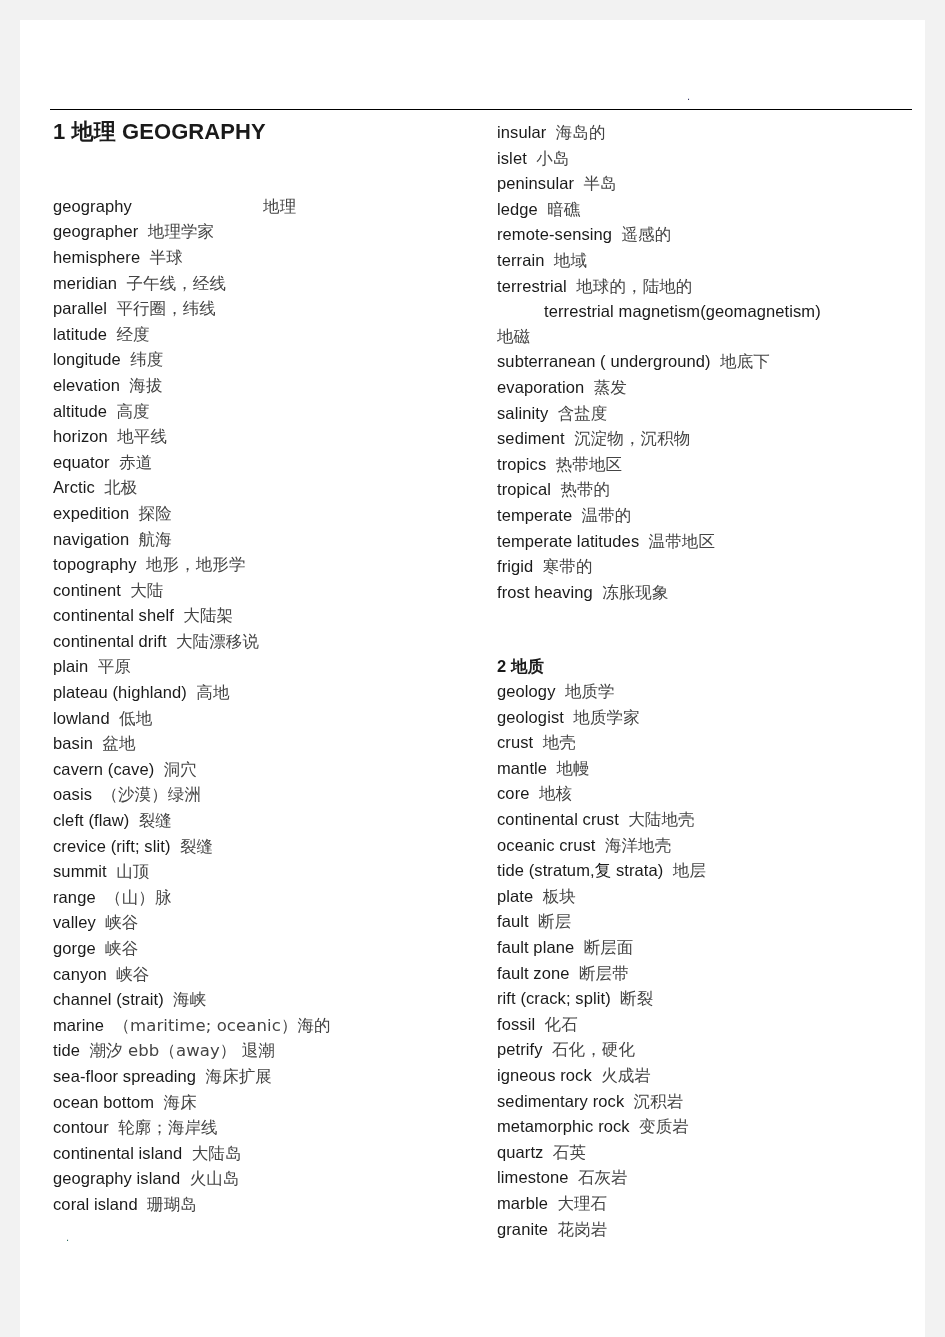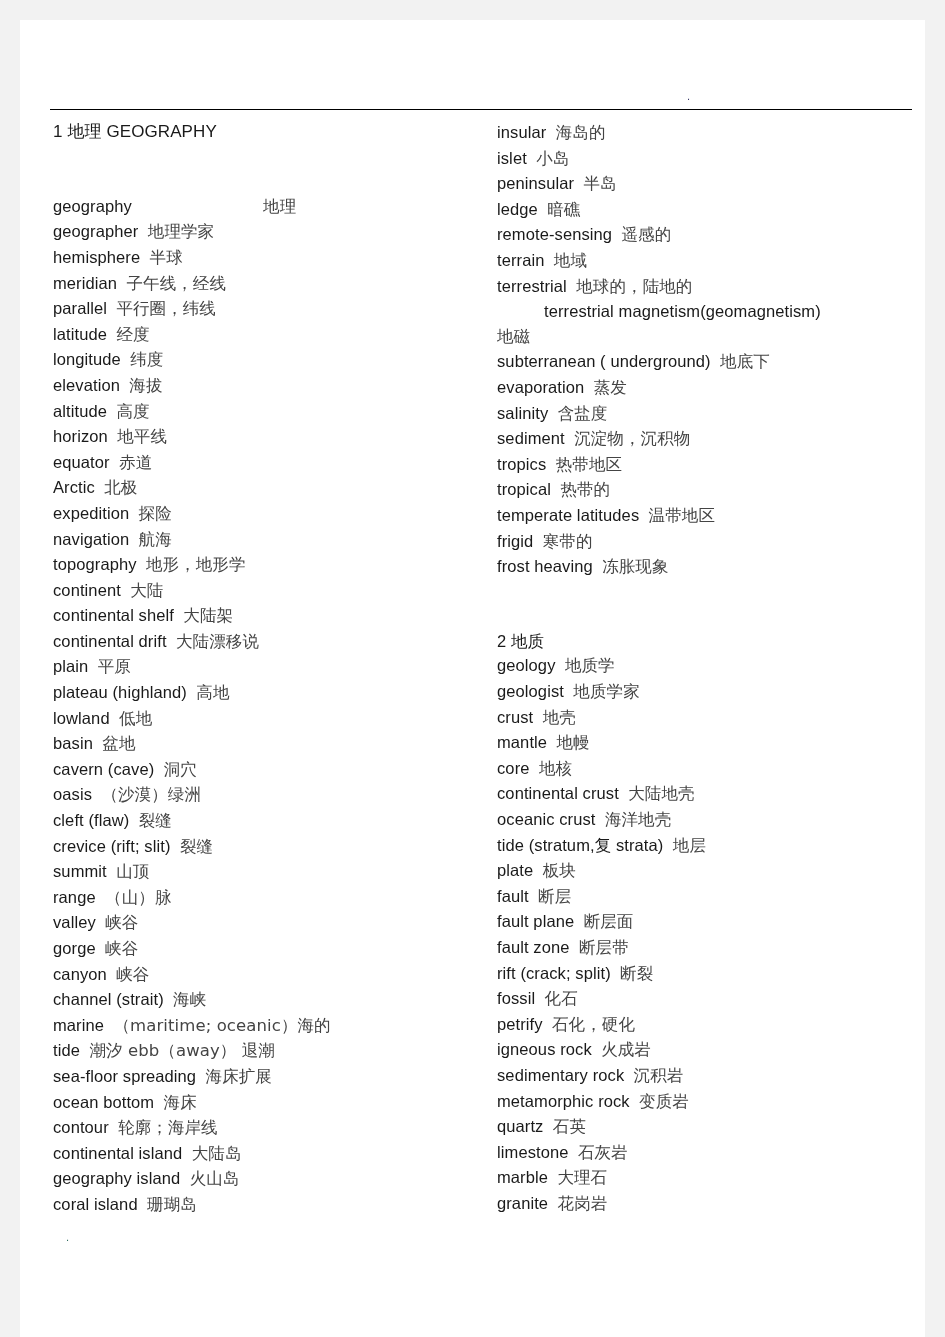--- a/index.html
+++ b/index.html
@@ -71,24 +71,25 @@
   .col-right { left: 477px; width: 420px; }
 
   .line {
     font-size: 16.5px;
     line-height: 24.6px;
     color: #1a1a1a;
     white-space: pre-wrap;
     letter-spacing: 0.1px;
   }
   .line.head {
-    font-size: 17px;
+    font-size: 22px;
+    font-weight: bold;
   }
   .line.bold {
-    font-weight: normal;
+    font-weight: bold;
   }
   .zh {
     color: #444444;
     font-family: "DejaVu Sans", "Liberation Sans", sans-serif;
   }
   .spacer {
     height: 24.6px;
   }
   .spacer.sm { height: 12px; }
 
@@ -170,20 +171,21 @@
             <div class="line"><span>terrain</span><span>&nbsp;&nbsp;</span><span class="zh">地域</span></div>
             <div class="line"><span>terrestrial</span><span>&nbsp;&nbsp;</span><span class="zh">地球的，陆地的</span></div>
             <div class="line justify"><span>terrestrial magnetism</span><span>(geomagnetism)</span></div>
             <div class="line"><span class="zh">地磁</span></div>
             <div class="line"><span>subterranean ( underground)</span><span>&nbsp;&nbsp;</span><span class="zh">地底下</span></div>
             <div class="line"><span>evaporation</span><span>&nbsp;&nbsp;</span><span class="zh">蒸发</span></div>
             <div class="line"><span>salinity</span><span>&nbsp;&nbsp;</span><span class="zh">含盐度</span></div>
             <div class="line"><span>sediment</span><span>&nbsp;&nbsp;</span><span class="zh">沉淀物，沉积物</span></div>
             <div class="line"><span>tropics</span><span>&nbsp;&nbsp;</span><span class="zh">热带地区</span></div>
             <div class="line"><span>tropical</span><span>&nbsp;&nbsp;</span><span class="zh">热带的</span></div>
+            <div class="line"><span>temperate</span><span>&nbsp;&nbsp;</span><span class="zh">温带的</span></div>
             <div class="line"><span>temperate latitudes</span><span>&nbsp;&nbsp;</span><span class="zh">温带地区</span></div>
             <div class="line"><span>frigid</span><span>&nbsp;&nbsp;</span><span class="zh">寒带的</span></div>
             <div class="line"><span>frost heaving</span><span>&nbsp;&nbsp;</span><span class="zh">冻胀现象</span></div>
           </div>
         <div class="spacer"></div>
         <div class="spacer"></div>
         <div class="line bold">2 地质</div>
         <div id="right-entries-b">
             <div class="line"><span>geology</span><span>&nbsp;&nbsp;</span><span class="zh">地质学</span></div>
             <div class="line"><span>geologist</span><span>&nbsp;&nbsp;</span><span class="zh">地质学家</span></div>

